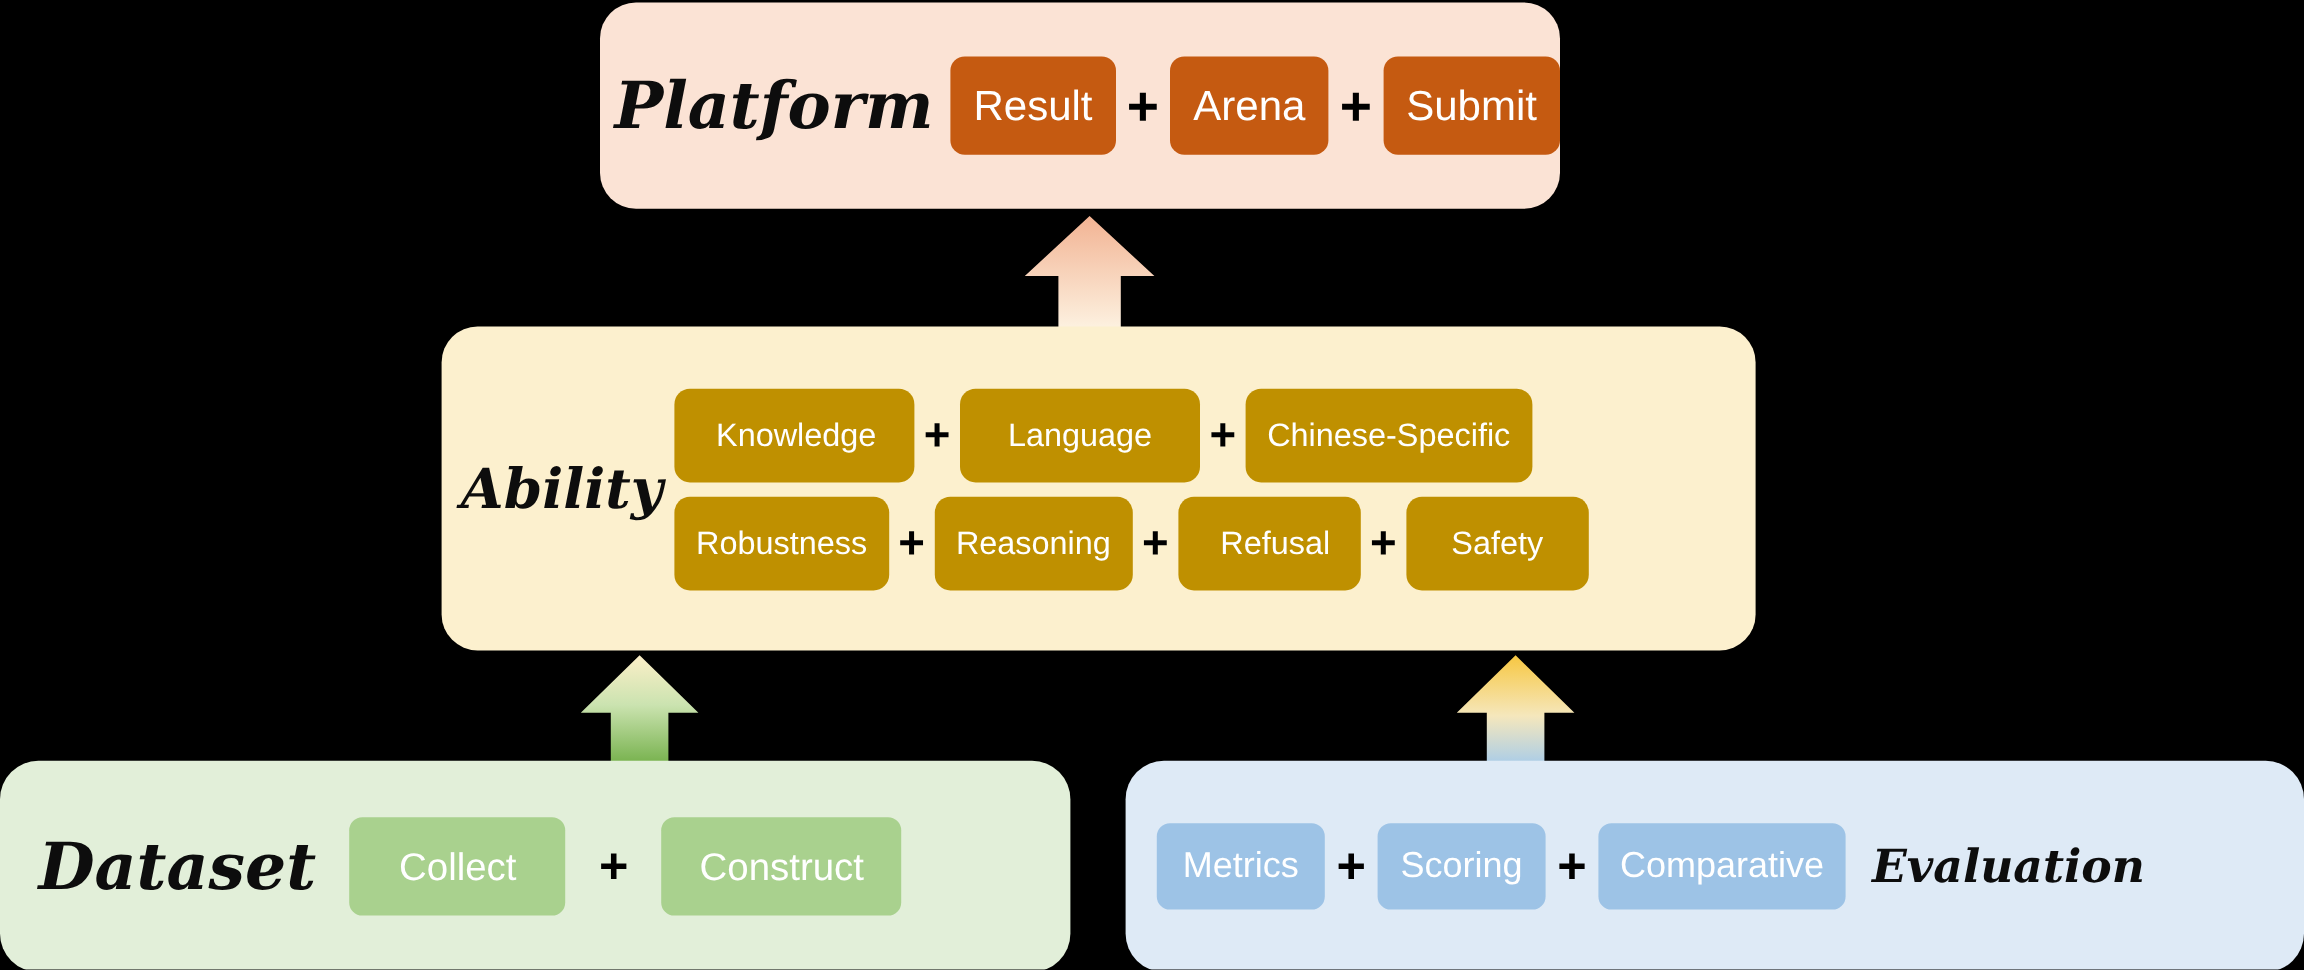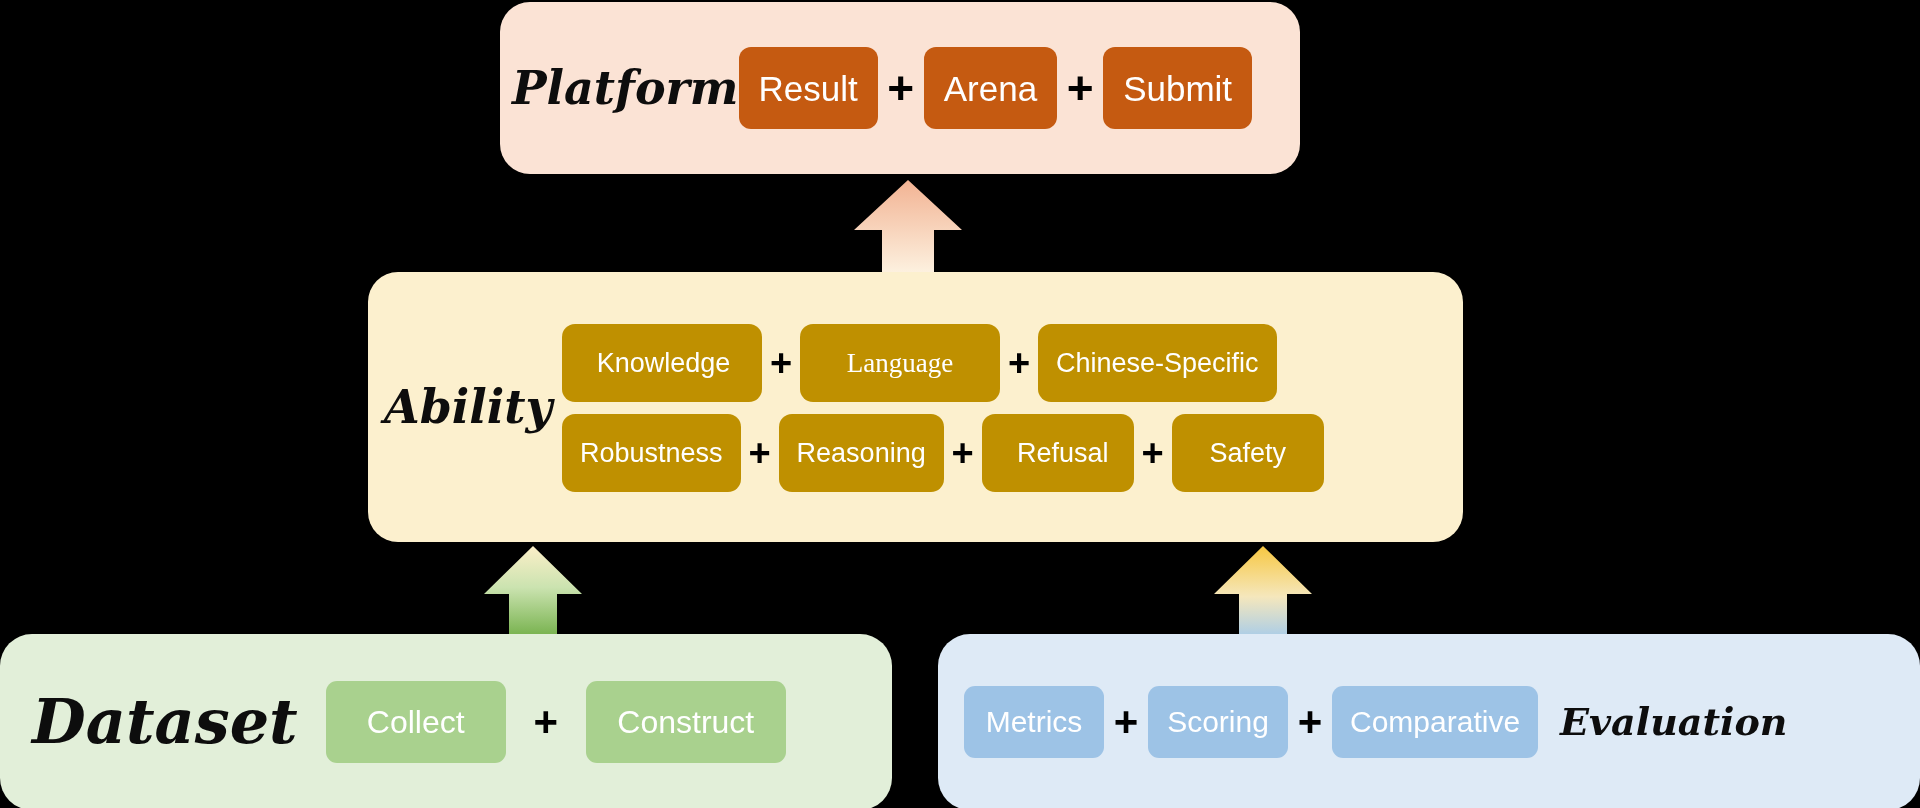--- a/index.html
+++ b/index.html
@@ -66,21 +66,21 @@
   
   #platform-panel {
     left: 500px;
     top: 2px;
     width: 800px;
     height: 172px;
     background: #FBE3D5;
     border-radius: 30px;
     padding-left: 8px;
   }
-  #platform-panel .script-label { font-size: 46px; margin-left: 4px; }
+  #platform-panel .script-label { font-size: 54px; margin-left: 4px; margin-right: 14px; }
   #platform-panel .chip {
     background: #C55A11;
     height: 82px;
     font-size: 35px;
     padding: 16px 20px;
     min-width: 132px;
   }
   #platform-panel .plus { font-size: 46px; width: 46px; }
 
   
@@ -123,21 +123,21 @@
   
   #dataset-panel {
     left: 0px;
     top: 634px;
     width: 892px;
     height: 176px;
     background: #E2EFD9;
     border-radius: 32px;
     padding-left: 32px;
   }
-  #dataset-panel .script-label { font-size: 62px; margin-right: 28px; }
+  #dataset-panel .script-label { font-size: 54px; margin-right: 28px; }
   #dataset-panel .chip {
     background: #A9D18E;
     height: 82px;
     font-size: 32px;
     padding: 0 24px;
     min-width: 180px;
     border-radius: 11px;
   }
   #dataset-panel .plus { font-size: 42px; width: 80px; }
 
@@ -193,21 +193,21 @@
   </svg>
 
   <div class="panel" id="ability-panel">
     <span class="script-label">Ability</span>
 
     <div class="ability-rows">
 
       <div class="ability-row">
         <div class="chip" style="min-width:200px;padding-left:21px;">Knowledge</div>
         <span class="plus">+</span>
-        <div class="chip" style="min-width:200px;font-family:Liberation Serif, serif;">Language</div>
+        <div class="chip" style="min-width:200px;">Language</div>
         <span class="plus">+</span>
         <div class="chip" style="min-width:200px;">Chinese-Specific</div>
       </div>
 
       <div class="ability-row">
         <div class="chip" style="min-width:152px;text-align:center;">Robustness</div>
         <span class="plus">+</span>
         <div class="chip" style="min-width:152px;">Reasoning</div>
         <span class="plus">+</span>
         <div class="chip" style="min-width:152px;padding-left:28px;">Refusal</div>

